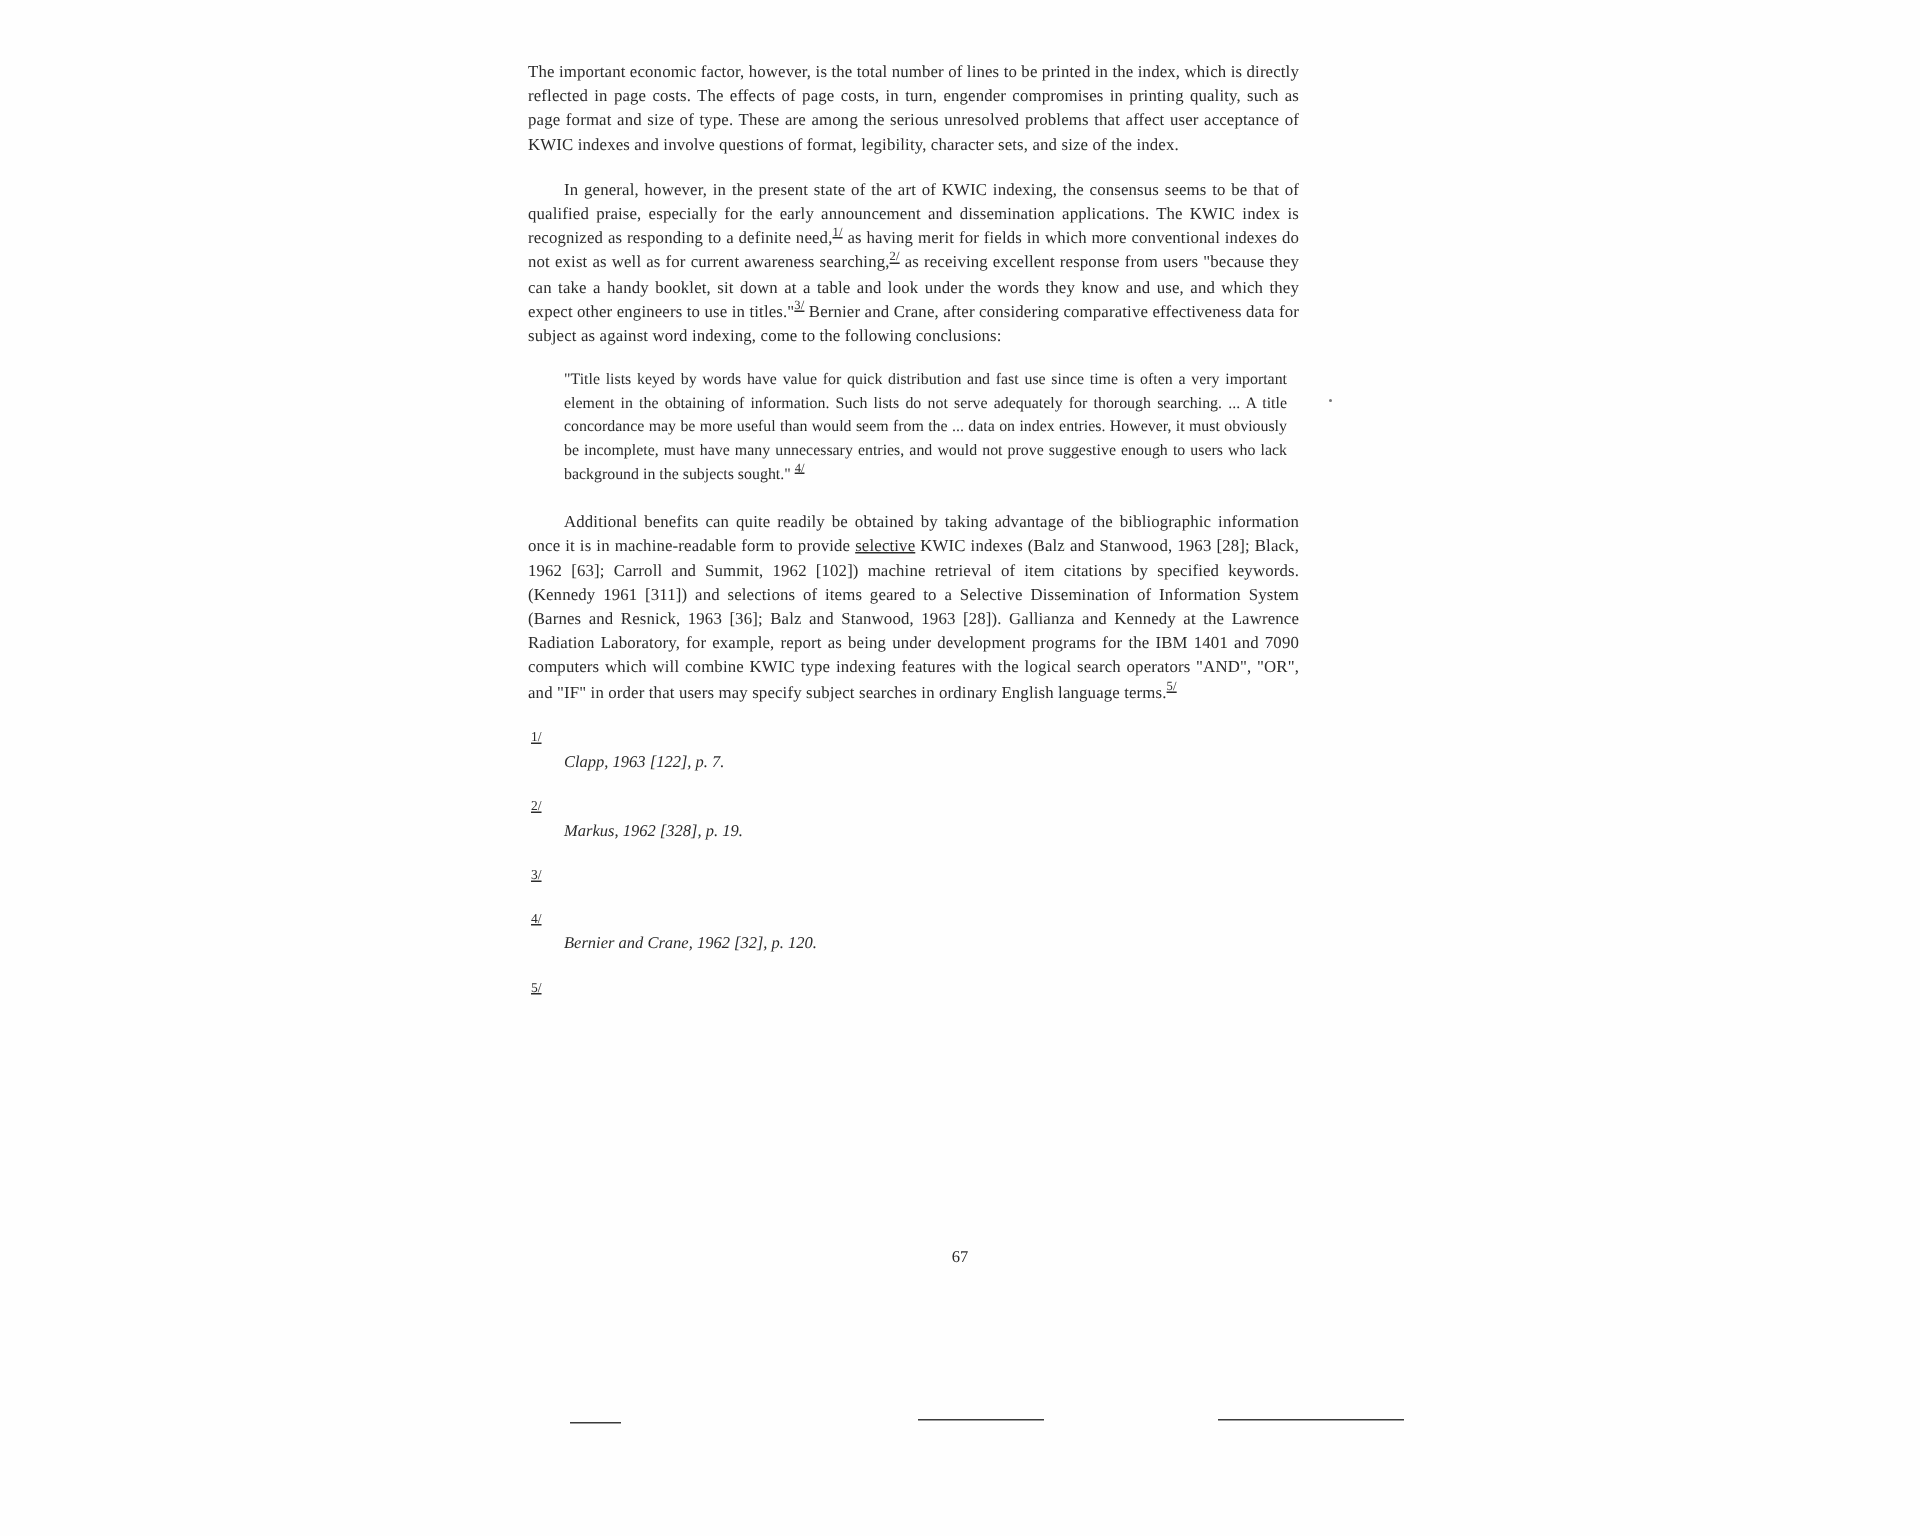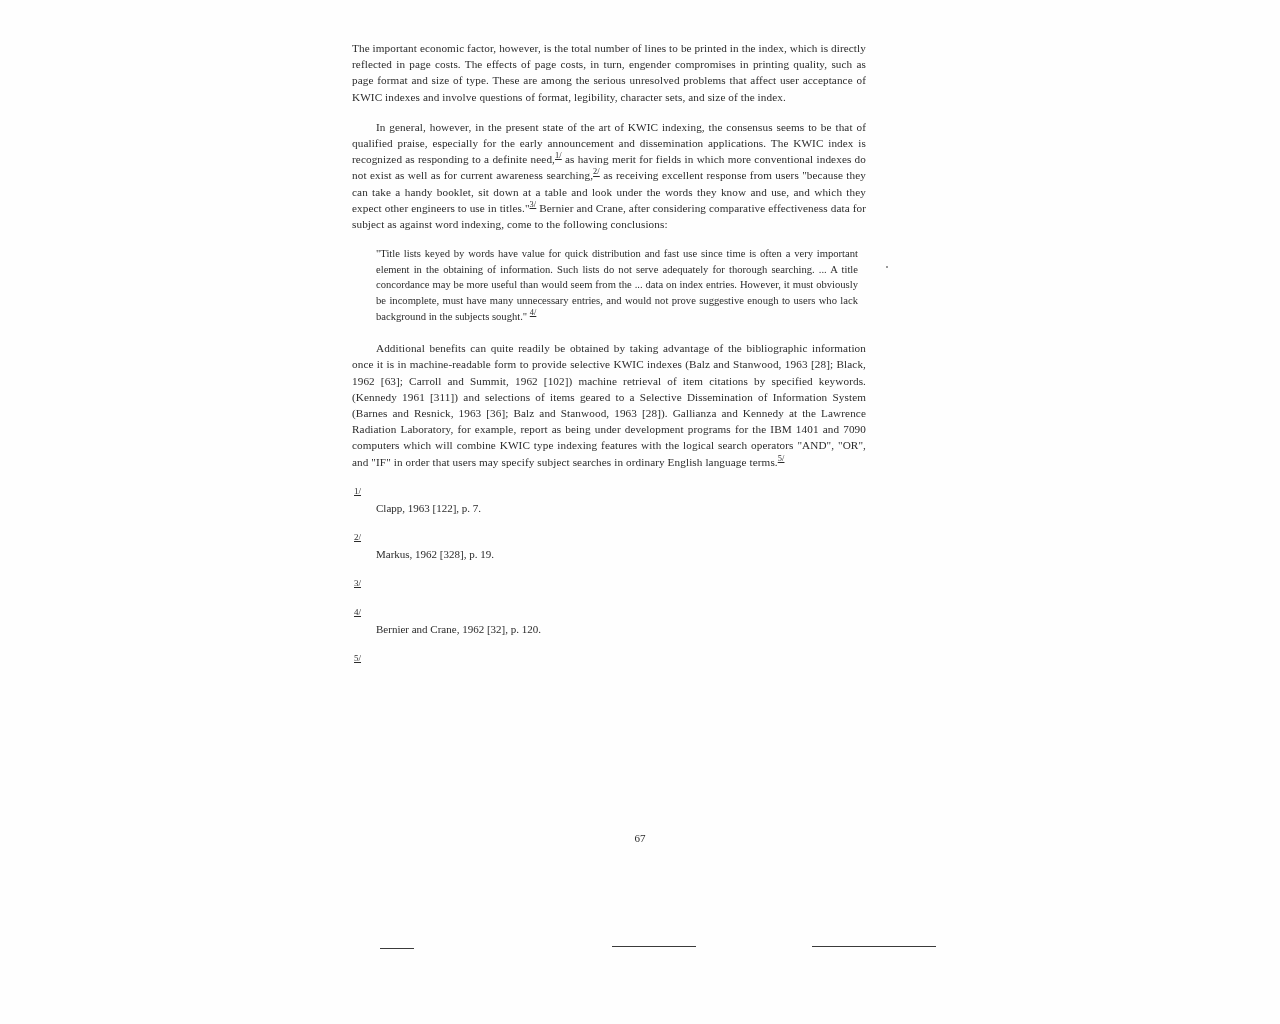--- a/index.html
+++ b/index.html
@@ -50,40 +50,41 @@
   }
   .quote .q-first {
     text-indent: -4px;
   }
   sup.ref {
     font-size: 8.4px;
     vertical-align: super;
     text-decoration: underline;
     line-height: 0;
   }
-  .u { }
+  .u { text-decoration: underline; }
   .footnotes {
     margin-top: 2px;
   }
   .fn {
     margin: 0 0 14px 0;
     font-size: 11px;
     line-height: 15px;
     color: #2b2b2b;
   }
   .fn-mark {
     display: block;
     font-size: 9px;
     text-decoration: underline;
     margin-left: 2px;
     margin-bottom: 2px;
   }
   .fn-text {
     display: block;
     padding-left: 24px;
+    font-style: italic;
   }
   .page-number {
     position: absolute;
     left: 0;
     top: 832px;
     width: 1280px;
     text-align: center;
     font-size: 11px;
     color: #2b2b2b;
   }

